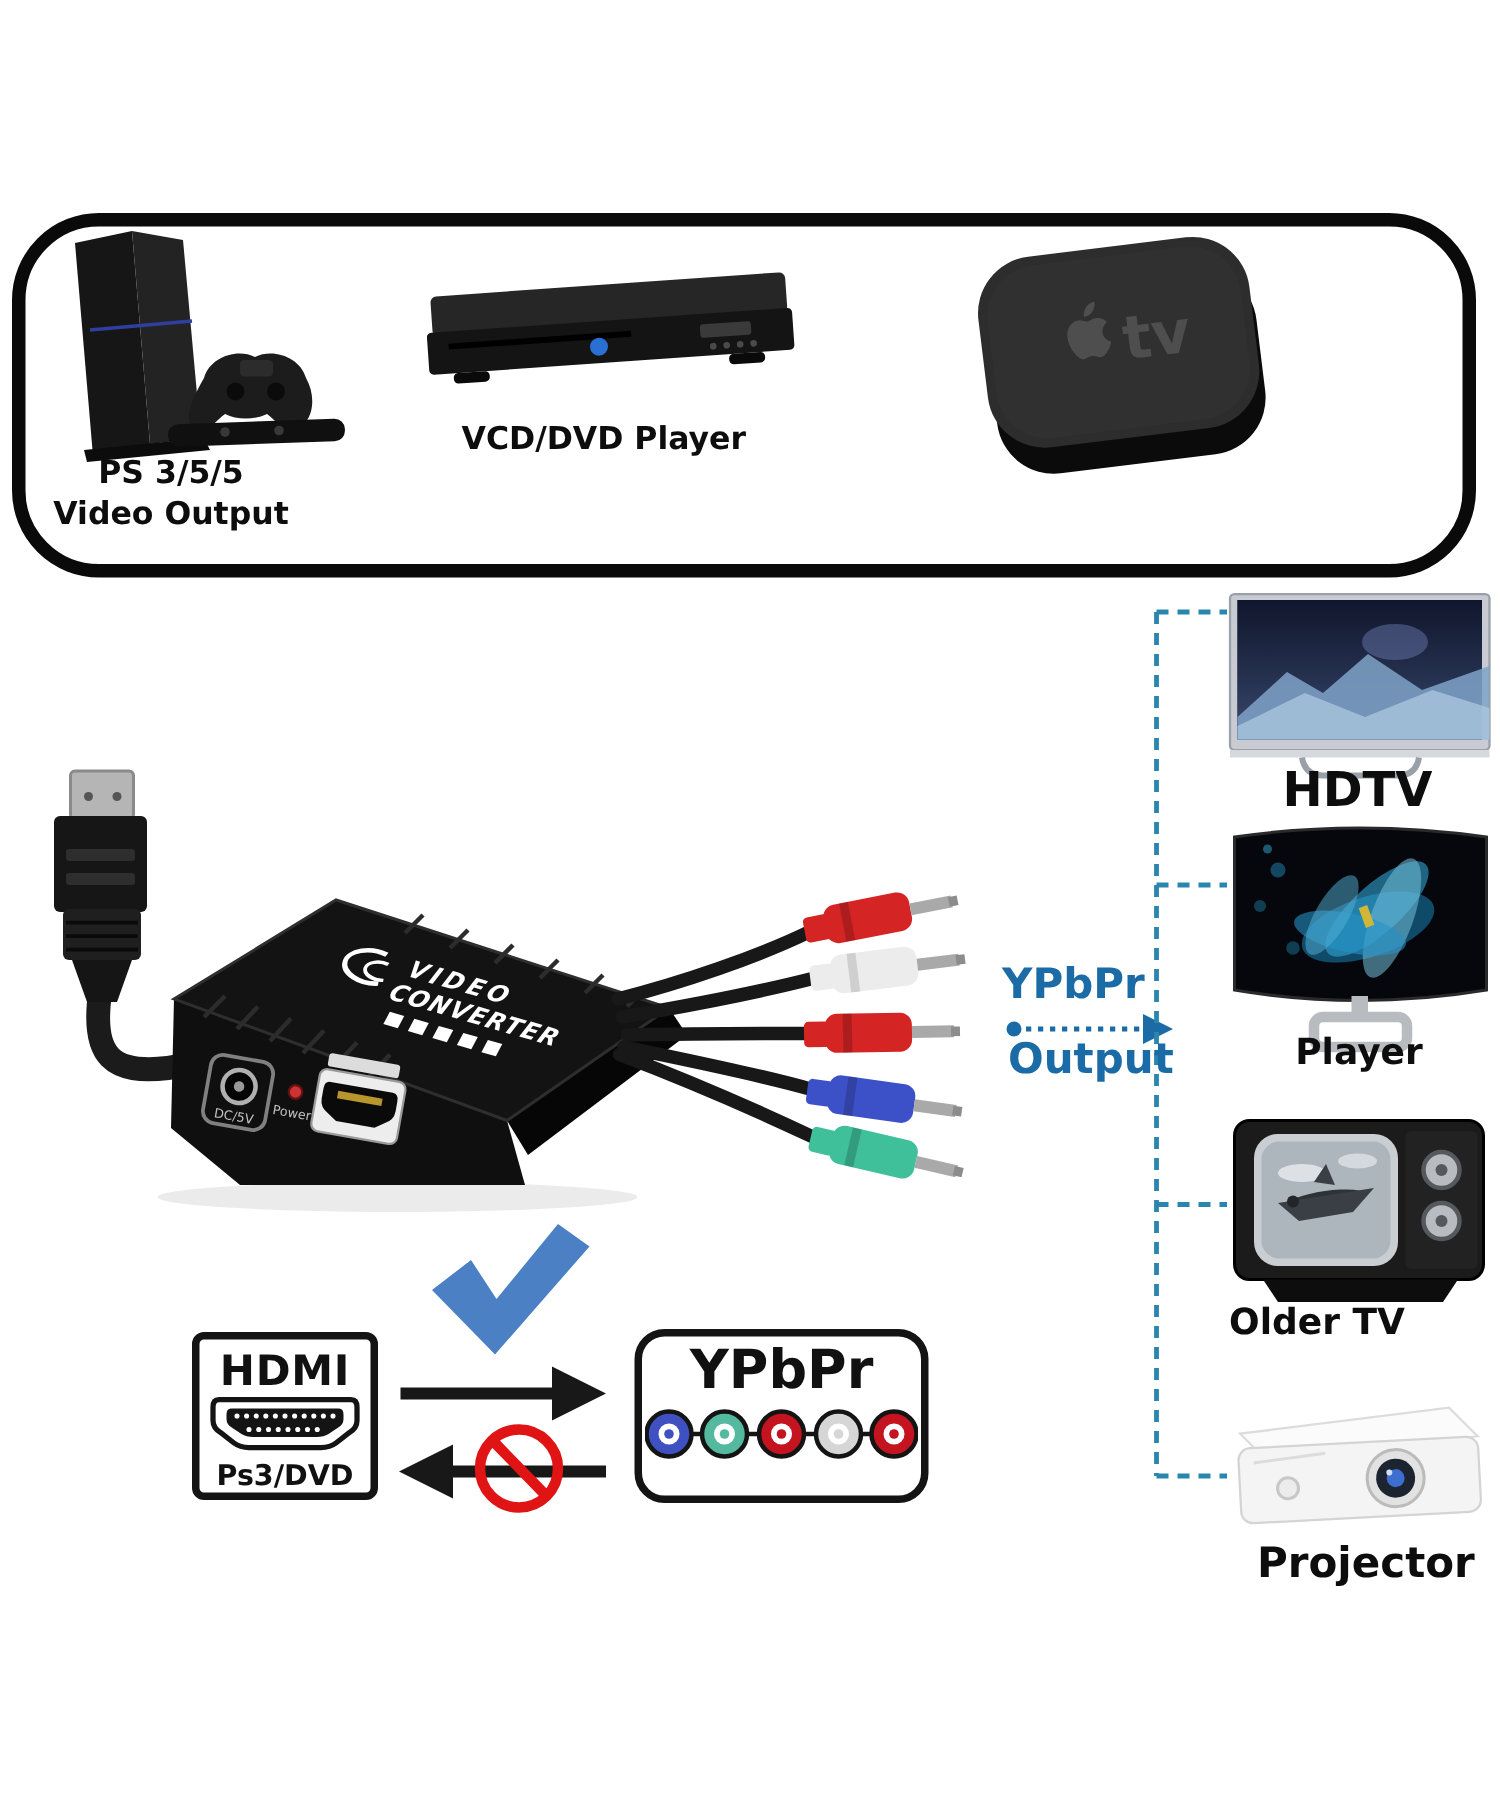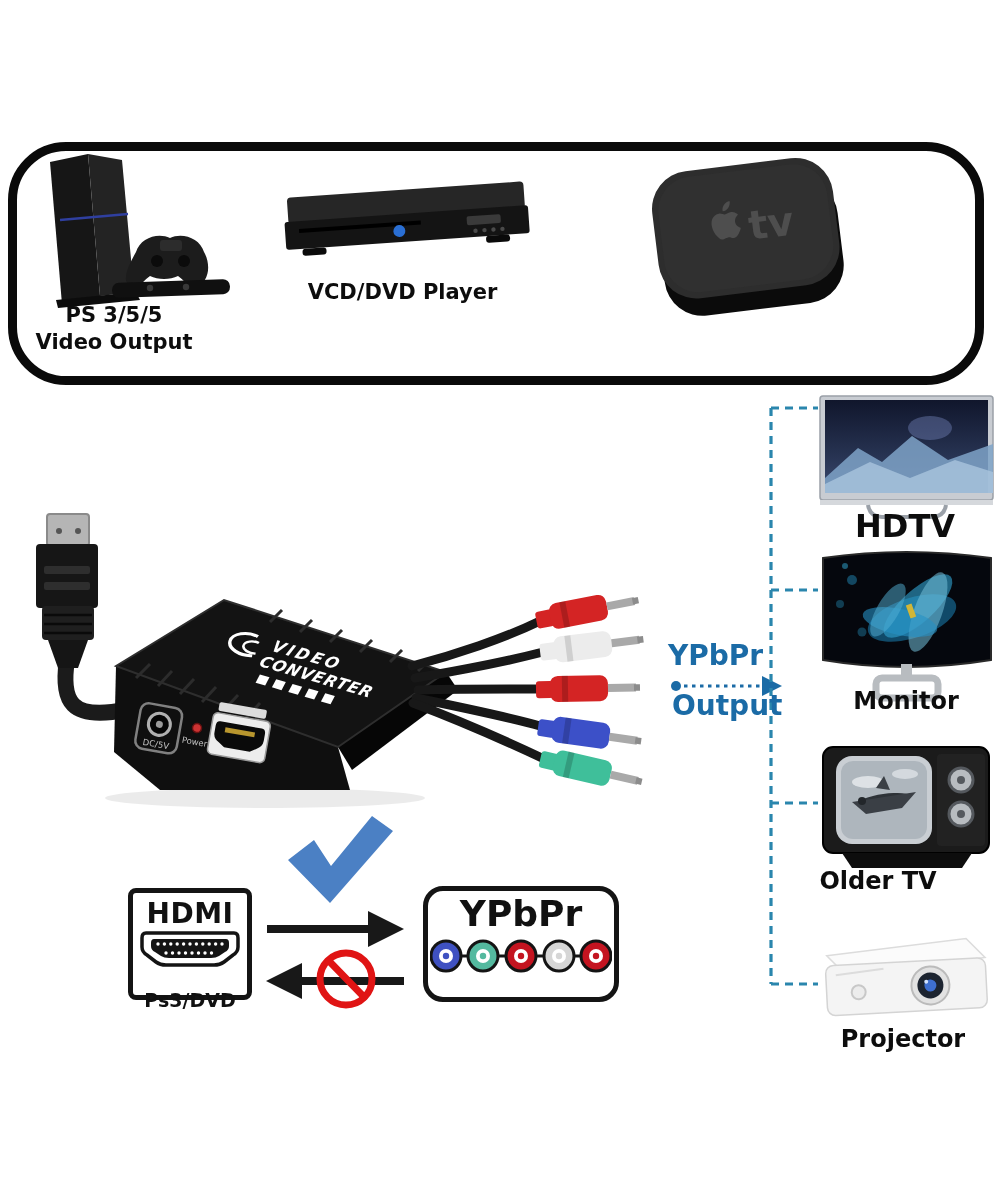--- a/index.html
+++ b/index.html
@@ -274,23 +274,23 @@
   </svg>
 
   <div class="lbl" style="left:35px;top:303px;width:158px;font-size:21px;">PS 3/5/5</div>
   <div class="lbl" style="left:18px;top:330px;width:192px;font-size:21px;">Video Output</div>
   <div class="lbl" style="left:305px;top:280px;width:195px;font-size:21px;">VCD/DVD Player</div>
 
   <div class="lbl accent" style="left:668px;top:640px;width:110px;font-size:28px;text-align:left;">YPbPr</div>
   <div class="lbl accent" style="left:672px;top:690px;width:110px;font-size:28px;text-align:left;">Output</div>
 
   <div class="lbl" style="left:845px;top:508px;width:120px;font-size:32px;">HDTV</div>
-  <div class="lbl" style="left:845px;top:688px;width:122px;font-size:24px;">Monitor</div>
+  <div class="lbl" style="left:845px;top:688px;width:122px;font-size:24px;">Player</div>
   <div class="lbl" style="left:814px;top:868px;width:128px;font-size:24px;">Older TV</div>
-  <div class="lbl" style="left:838px;top:1026px;width:130px;font-size:24px;">Projector</div>
+  <div class="lbl" style="left:838px;top:1026px;width:130px;font-size:28px;">Projector</div>
 
   <div class="diagbox" style="left:128px;top:888px;width:114px;height:102px;">
     <div style="font-size:28px;font-weight:700;margin-top:4px;letter-spacing:0.5px;color:#111;">HDMI</div>
     <svg width="102" height="38" viewBox="0 0 100 38" style="margin-top:1px;">
       <path d="M6,2 H94 Q98,2 98,7 V16 Q98,21 93,24 L84,31 Q80,34 74,34 H26 Q20,34 16,31 L7,24 Q2,21 2,16 V7 Q2,2 6,2 Z" fill="#fff" stroke="#141414" stroke-width="3.5"></path>
       <path d="M14,8 H86 Q89,8 89,12 V15 Q89,19 85,21 L79,25 Q76,27 71,27 H29 Q24,27 21,25 L15,21 Q11,19 11,15 V12 Q11,8 14,8 Z" fill="#141414"></path>
       <g fill="#fff">
         <circle cx="18" cy="13" r="1.7"></circle>
           <circle cx="24.4" cy="13" r="1.7"></circle>
           <circle cx="30.8" cy="13" r="1.7"></circle>
@@ -305,21 +305,21 @@
         <circle cx="26" cy="22" r="1.7"></circle>
           <circle cx="32.5" cy="22" r="1.7"></circle>
           <circle cx="39" cy="22" r="1.7"></circle>
         <circle cx="45.5" cy="22" r="1.7"></circle>
           <circle cx="52" cy="22" r="1.7"></circle>
           <circle cx="58.5" cy="22" r="1.7"></circle>
         <circle cx="65" cy="22" r="1.7"></circle>
           <circle cx="71.5" cy="22" r="1.7"></circle>
       </g>
     </svg>
-    <div style="font-size:19px;font-weight:600;color:#111;margin-top:16px;">Ps3/DVD</div>
+    <div style="font-size:19px;font-weight:600;color:#111;margin-top:0px;">Ps3/DVD</div>
   </div>
 
   <div class="diagbox" style="left:423px;top:886px;width:186px;height:106px;border-radius:20px;">
     <div style="font-size:36px;font-weight:700;margin-top:2px;color:#111;">YPbPr</div>
     <svg width="182" height="46" viewBox="0 0 182 46">
       <line x1="16" y1="22" x2="166" y2="22" stroke="#141414" stroke-width="3"></line>
       <g stroke="#141414" stroke-width="3">
         <circle cx="16" cy="22" r="15" fill="#3f51c1"></circle>
         <circle cx="53" cy="22" r="15" fill="#54b99f"></circle>
         <circle cx="91" cy="22" r="15" fill="#c41420"></circle>

